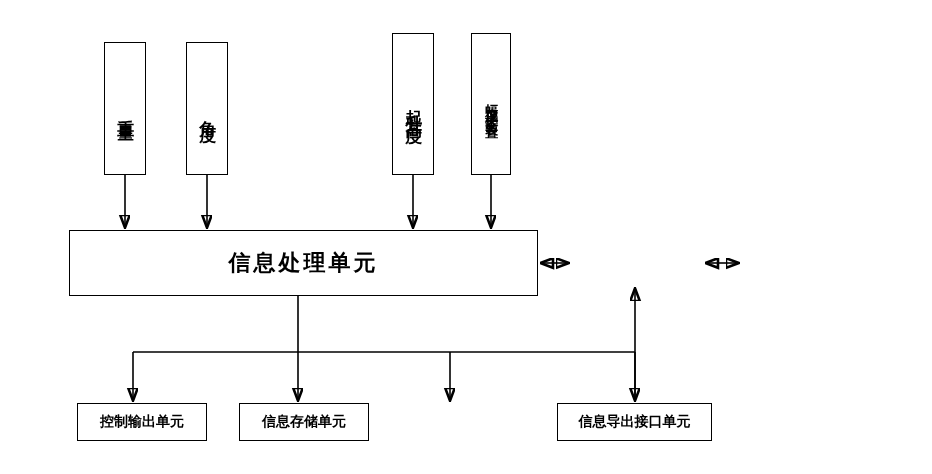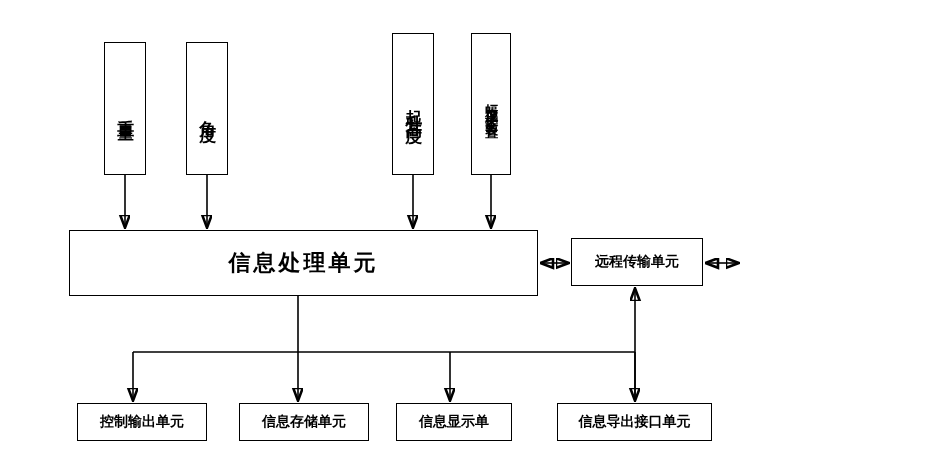--- a/index.html
+++ b/index.html
@@ -116,34 +116,28 @@
   </div>
 
   <div class="box vbox narrow" style="left:441px; top:33px; width:40px; height:142px;">
     <span>幅度保护安全装置</span>
   </div>
 
   <div class="box hbox big" style="left:39px; top:230px; width:469px; height:66px;">
     <span>信息处理单元</span>
   </div>
 
-  <div class="box hbox mid" style="left:541px; top:238px; width:132px; height:48px;">
-    <span>远程传输单元</span>
-  </div>
 
 
   <div class="box hbox mid" style="left:209px; top:403px; width:130px; height:38px;">
     <span>信息存储单元</span>
   </div>
 
   <div class="box hbox mid" style="left:47px; top:403px; width:130px; height:38px;">
     <span>控制输出单元</span>
   </div>
 
-  <div class="box hbox mid" style="left:366px; top:403px; width:116px; height:38px;">
-    <span>信息显示单</span>
-  </div>
 
   <div class="box hbox mid" style="left:527px; top:403px; width:155px; height:38px;">
     <span>信息导出接口单元</span>
   </div>
 
 </div>
 
 </body></html>

